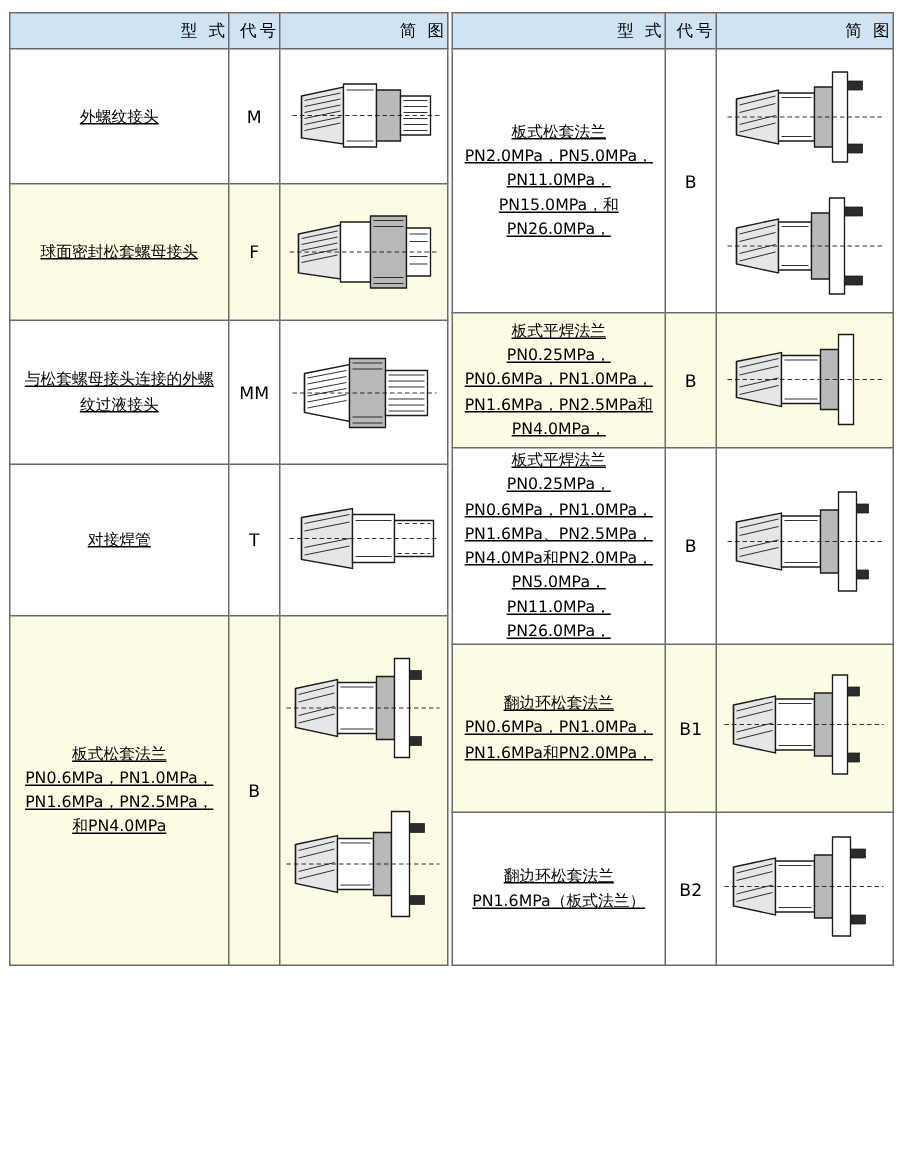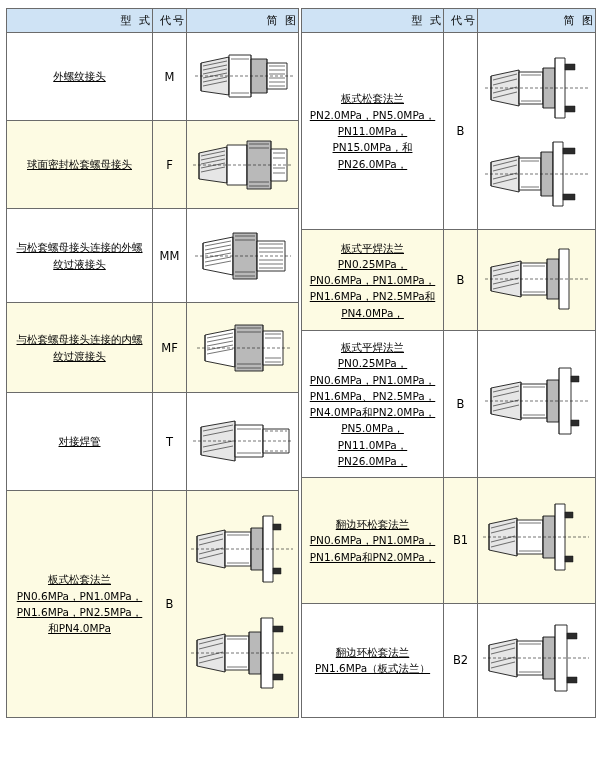--- a/index.html
+++ b/index.html
@@ -155,37 +155,20 @@
               <path class="ln" d="M14 30 L14 56"></path>
               <path class="lnt" d="M44 24 L44 62 M68 20 L68 66"></path>
               <path class="lnt" d="M16 33 L42 28 M16 37 L42 32 M16 41 L42 36 M16 45 L42 40 M16 49 L42 44 M16 53 L42 48"></path>
               <path class="lnt" d="M46 23 L66 23 M46 27 L66 27 M46 59 L66 59 M46 63 L66 63"></path>
               <path class="lnt" d="M70 31 L94 31 M70 35 L94 35 M70 39 L94 39 M70 47 L94 47 M70 51 L94 51 M70 55 L94 55"></path>
               <path class="dash" d="M6 43 L102 43"></path>
             </svg>
           </td>
         </tr>
 
-        <tr style="height:90px">
-          <td class="type yellow">与松套螺母接头连接的内螺纹过渡接头</td>
-          <td class="code yellow">MF</td>
-          <td class="fig yellow">
-            <svg width="108" height="82" viewBox="0 0 108 82">
-              <path class="fl-w" d="M16 28 L46 22 L46 60 L16 54 Z"></path>
-              <path class="fl-d" d="M46 18 L74 18 L74 64 L46 64 Z"></path>
-              <path class="fl-w" d="M74 24 L94 24 L94 58 L74 58 Z"></path>
-              <path class="ln" d="M16 28 L16 54"></path>
-              <path class="lnt" d="M46 22 L46 60 M74 18 L74 64"></path>
-              <path class="lnt" d="M18 31 L44 26 M18 35 L44 30 M18 39 L44 34 M18 43 L44 38 M18 47 L44 42"></path>
-              <path class="lnt" d="M48 21 L72 21 M48 25 L72 25 M48 57 L72 57 M48 61 L72 61"></path>
-              <path class="lnt" d="M76 27 L92 27 M76 31 L92 31 M76 51 L92 51 M76 55 L92 55"></path>
-              <path class="dash" d="M8 41 L102 41"></path>
-            </svg>
-          </td>
-        </tr>
 
         <tr style="height:98px">
           <td class="type white">对接焊管</td>
           <td class="code white">T</td>
           <td class="fig white">
             <svg width="108" height="78" viewBox="0 0 108 78">
               <path class="fl-g" d="M12 24 L46 18 L46 58 L12 52 Z"></path>
               <path class="fl-w" d="M46 22 L74 22 L74 54 L46 54 Z"></path>
               <path class="fl-w" d="M74 26 L100 26 L100 50 L74 50 Z"></path>
               <path class="ln" d="M12 24 L12 52"></path>

